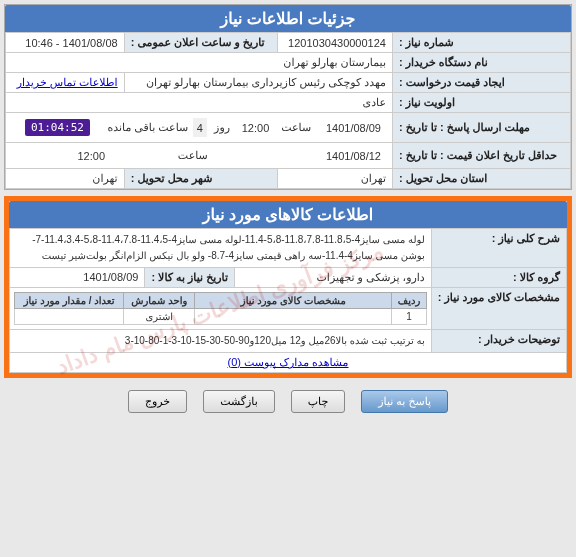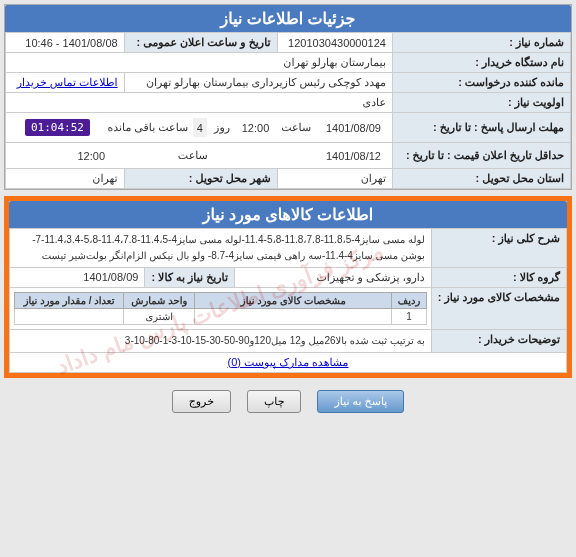--- a/index.html
+++ b/index.html
@@ -45,21 +45,21 @@
       padding: 3px 6px;
       vertical-align: middle;
       font-size: 11px;
     }
 
     .label-cell {
       background: #e0e8f0;
       font-weight: bold;
       color: #222;
       white-space: nowrap;
-      text-align: right;
+      text-align: left;
       width: auto;
     }
 
     .value-cell {
       background: white;
       text-align: right;
       color: #333;
     }
 
     .highlight-link {
@@ -204,21 +204,21 @@
           <td class="label-cell">تاریخ و ساعت اعلان عمومی :</td>
           <td class="value-cell">1401/08/08 - 10:46</td>
         </tr>
 
         <tr>
           <td class="label-cell">نام دستگاه خریدار :</td>
           <td class="value-cell" colspan="3">بیمارستان بهارلو تهران</td>
         </tr>
 
         <tr>
-          <td class="label-cell">مانده کننده درخواست :</td>
+          <td class="label-cell">ایجاد قیمت درخواست :</td>
           <td class="value-cell" colspan="2">مهدد کوچکی رئیس کازیرداری بیمارستان بهارلو تهران</td>
           <td class="value-cell">
             <span class="highlight-link">اطلاعات تماس خریدار</span>
           </td>
         </tr>
 
         <tr>
           <td class="label-cell">اولویت نیاز :</td>
           <td class="value-cell" colspan="3">عادی</td>
         </tr>
@@ -324,17 +324,18 @@
           <td colspan="4" class="goods-value" style="text-align:center;">
             <span class="docs-link">مشاهده مدارک پیوست (0)</span>
           </td>
         </tr>
       </tbody>
     </table>
   </div>
 
   <div class="button-row">
     <button class="btn">خروج</button>
+    <button class="btn">بازگشت</button>
     <button class="btn">چاپ</button>
     <button class="btn btn-primary">پاسخ به نیاز</button>
   </div>
 
 </div>
 
 </body></html>

